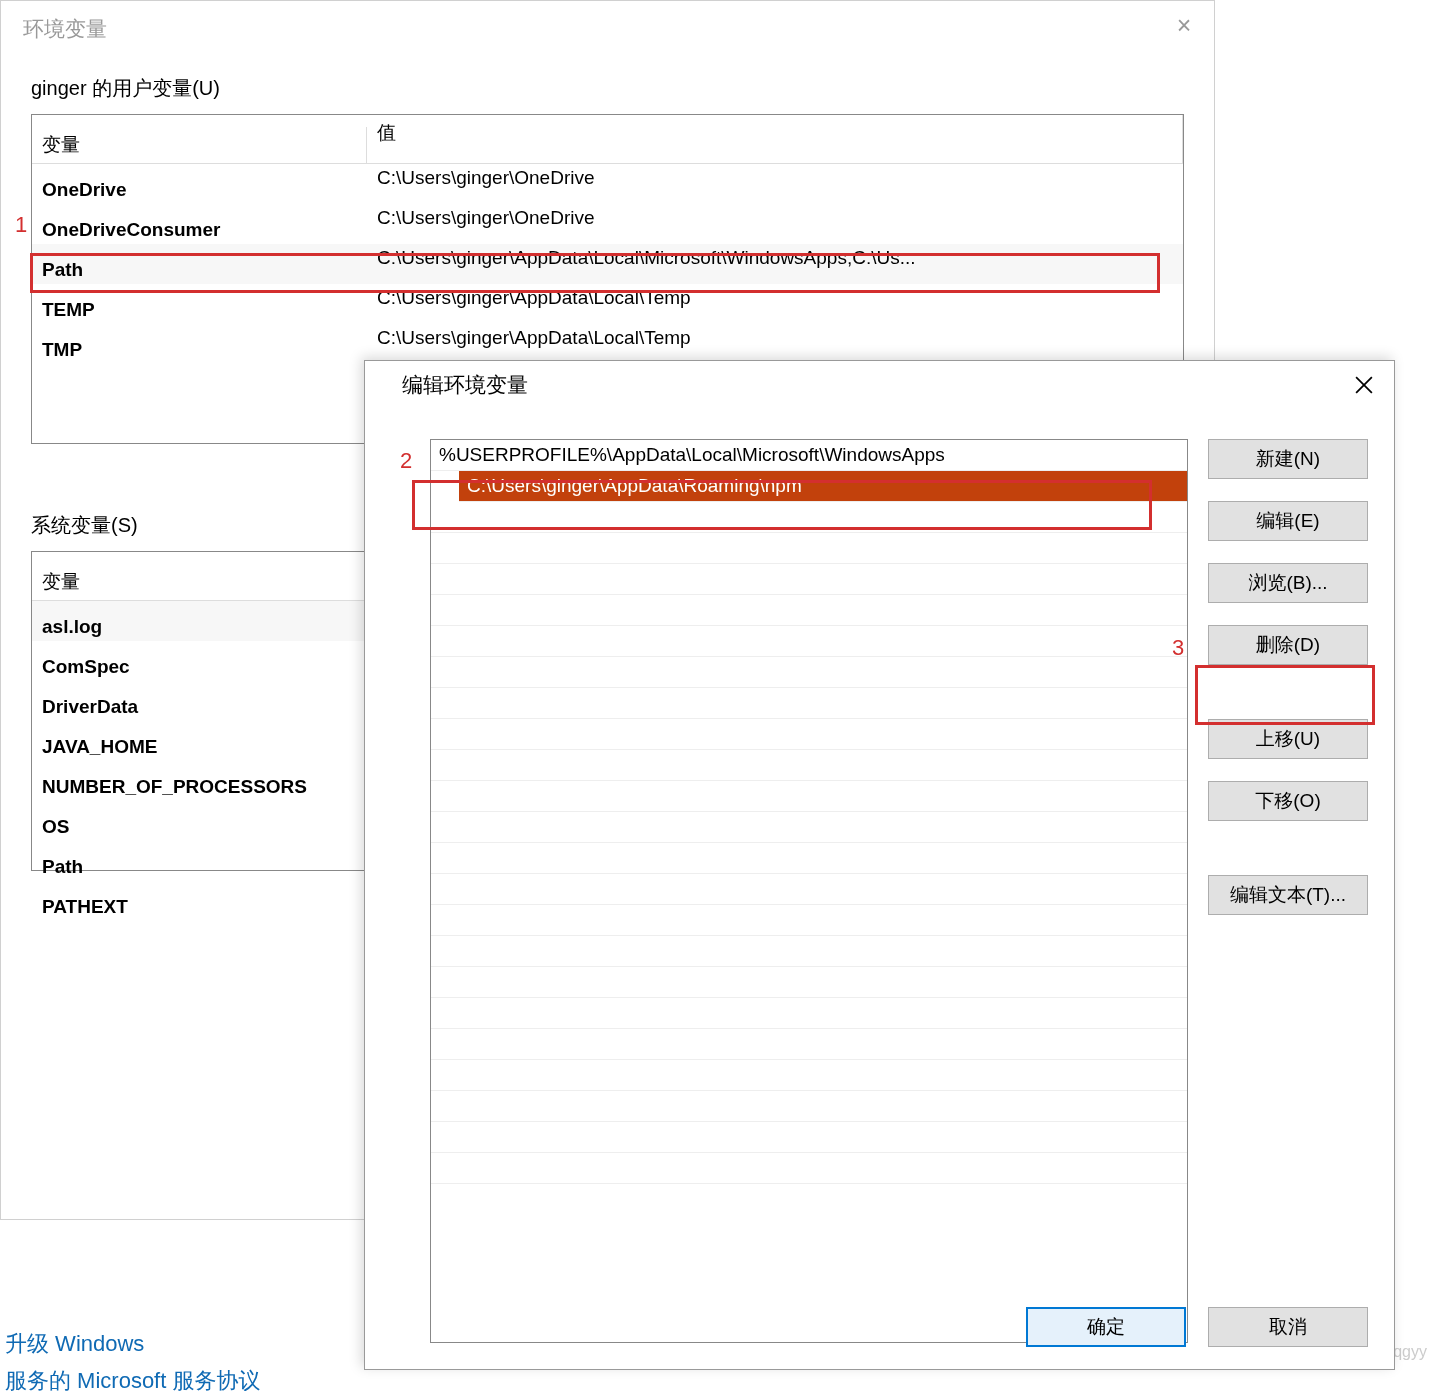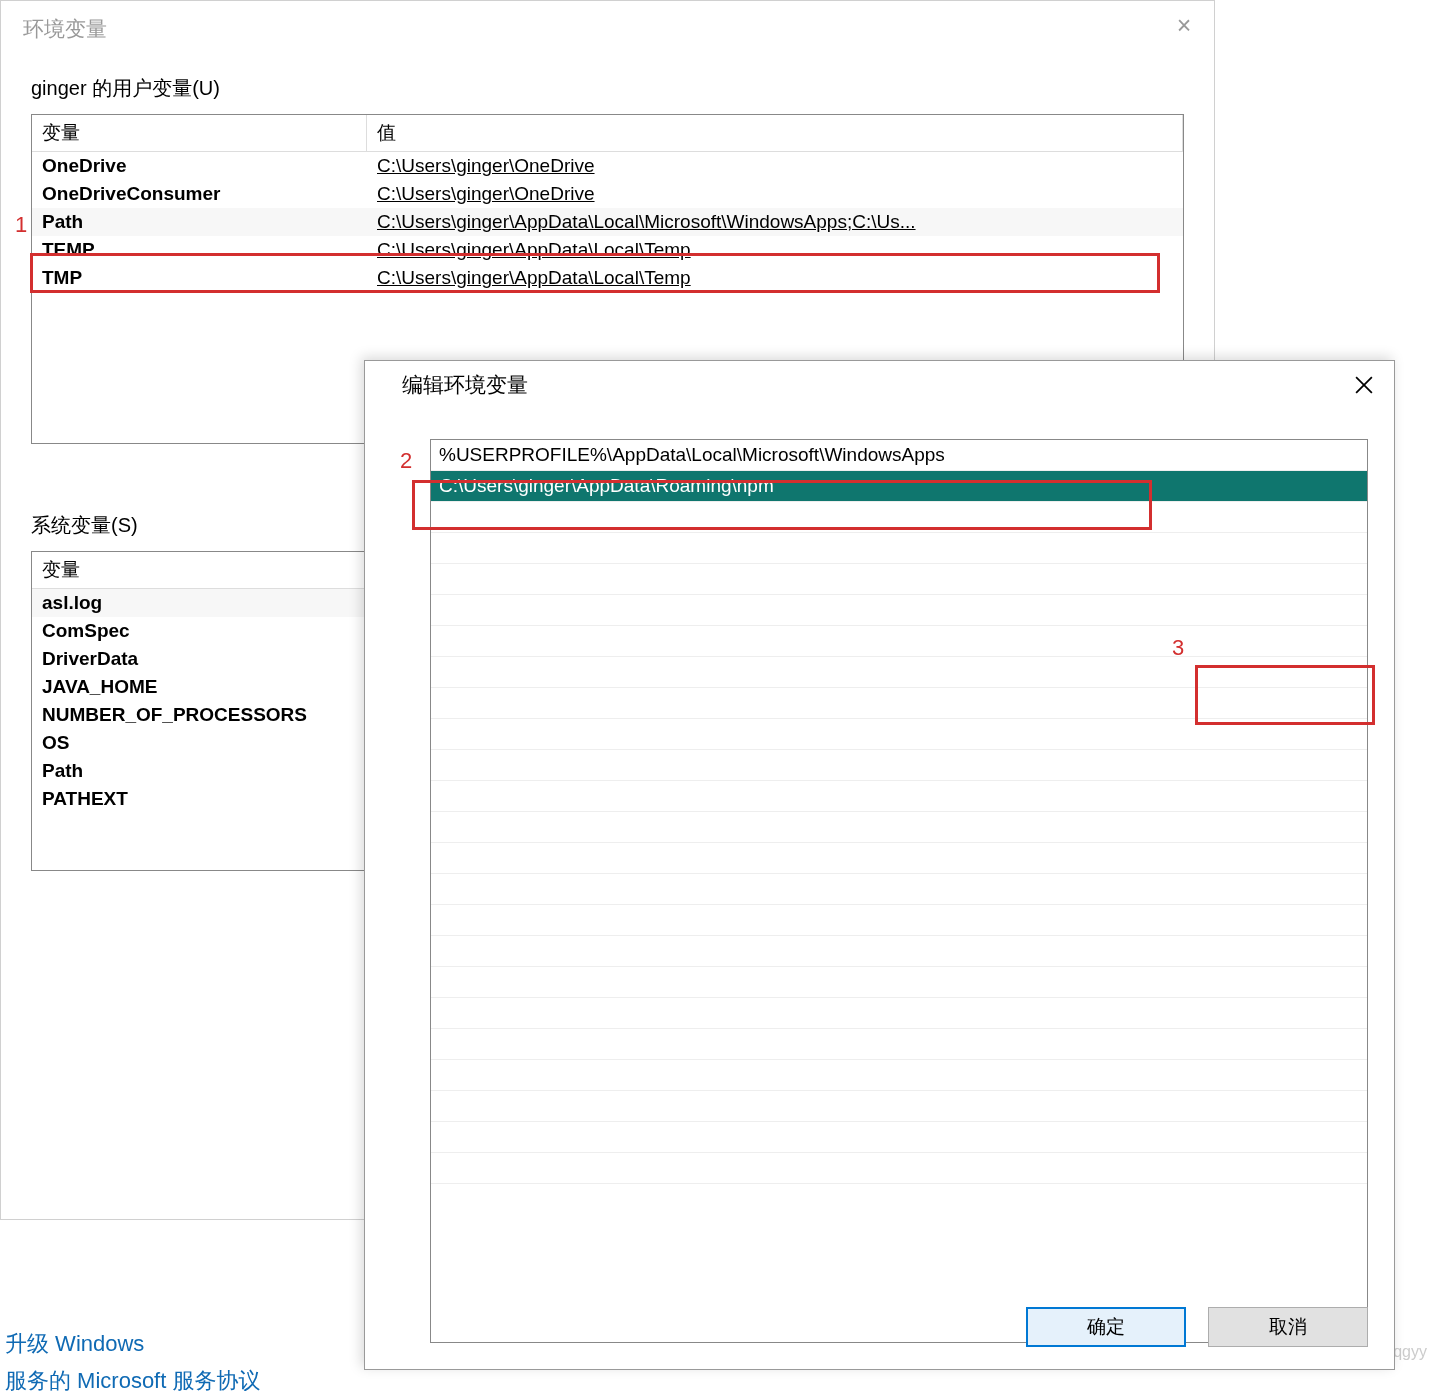--- a/index.html
+++ b/index.html
@@ -56,34 +56,34 @@
     .vars-header {
       display: flex;
       border-bottom: 1px solid #ddd;
       background: #fff;
     }
     .vars-header > div {
       padding: 5px 10px;
       border-right: 1px solid #ddd;
       font-weight: normal;
     }
-    .col-name { width: 335px; }
+    .col-name { width: 335px; margin-top: 12px; }
     .col-value { flex: 1; }
     .vars-row {
       display: flex;
       padding: 1px 0;
     }
     .vars-row > div {
       padding: 2px 10px;
       overflow: hidden;
       white-space: nowrap;
       text-overflow: ellipsis;
     }
     .vars-row .col-name { width: 335px; font-weight: bold; }
-    .vars-row .col-value { flex: 1; text-decoration: underline; }
+    .vars-row .col-value { flex: 1; }
     .alt-row { background: #f7f7f7; }
     .user-vars-box { height: 330px; }
     .sys-vars-box { height: 320px; }
 
     
     .annot-1 {
       position: absolute;
       left: 15px;
       top: 212px;
       color: #d32f2f;
@@ -180,22 +180,23 @@
       background: #fff;
       overflow: hidden;
     }
     .list-row {
       padding: 4px 8px;
       border-bottom: 1px solid #eee;
       white-space: nowrap;
       overflow: hidden;
     }
     .list-row.selected {
-      background: #0f766e;
+      background: #c2410c;
       color: #fff;
+      margin-left: 28px;
     }
     .list-row.empty {
       height: 31px;
     }
     .fg-buttons {
       width: 160px;
       display: flex;
       flex-direction: column;
       gap: 22px;
     }
@@ -351,20 +352,29 @@
       <div class="list-row empty"></div>
       <div class="list-row empty"></div>
       <div class="list-row empty"></div>
       <div class="list-row empty"></div>
       <div class="list-row empty"></div>
       <div class="list-row empty"></div>
       <div class="list-row empty"></div>
       <div class="list-row empty"></div>
       <div class="list-row empty"></div>
     </div>
+    <div class="fg-buttons">
+      <button class="win-btn">新建(N)</button>
+      <button class="win-btn">编辑(E)</button>
+      <button class="win-btn">浏览(B)...</button>
+      <button class="win-btn">删除(D)</button>
+      <button class="win-btn gap-small">上移(U)</button>
+      <button class="win-btn">下移(O)</button>
+      <button class="win-btn gap-small">编辑文本(T)...</button>
+    </div>
   </div>
   <div class="fg-footer">
     <button class="win-btn ok-btn">确定</button>
     <button class="win-btn">取消</button>
   </div>
 </div>
 
 <div class="annot-2">2</div>
 <div class="annot-box-2"></div>
 <div class="annot-3">3</div>

